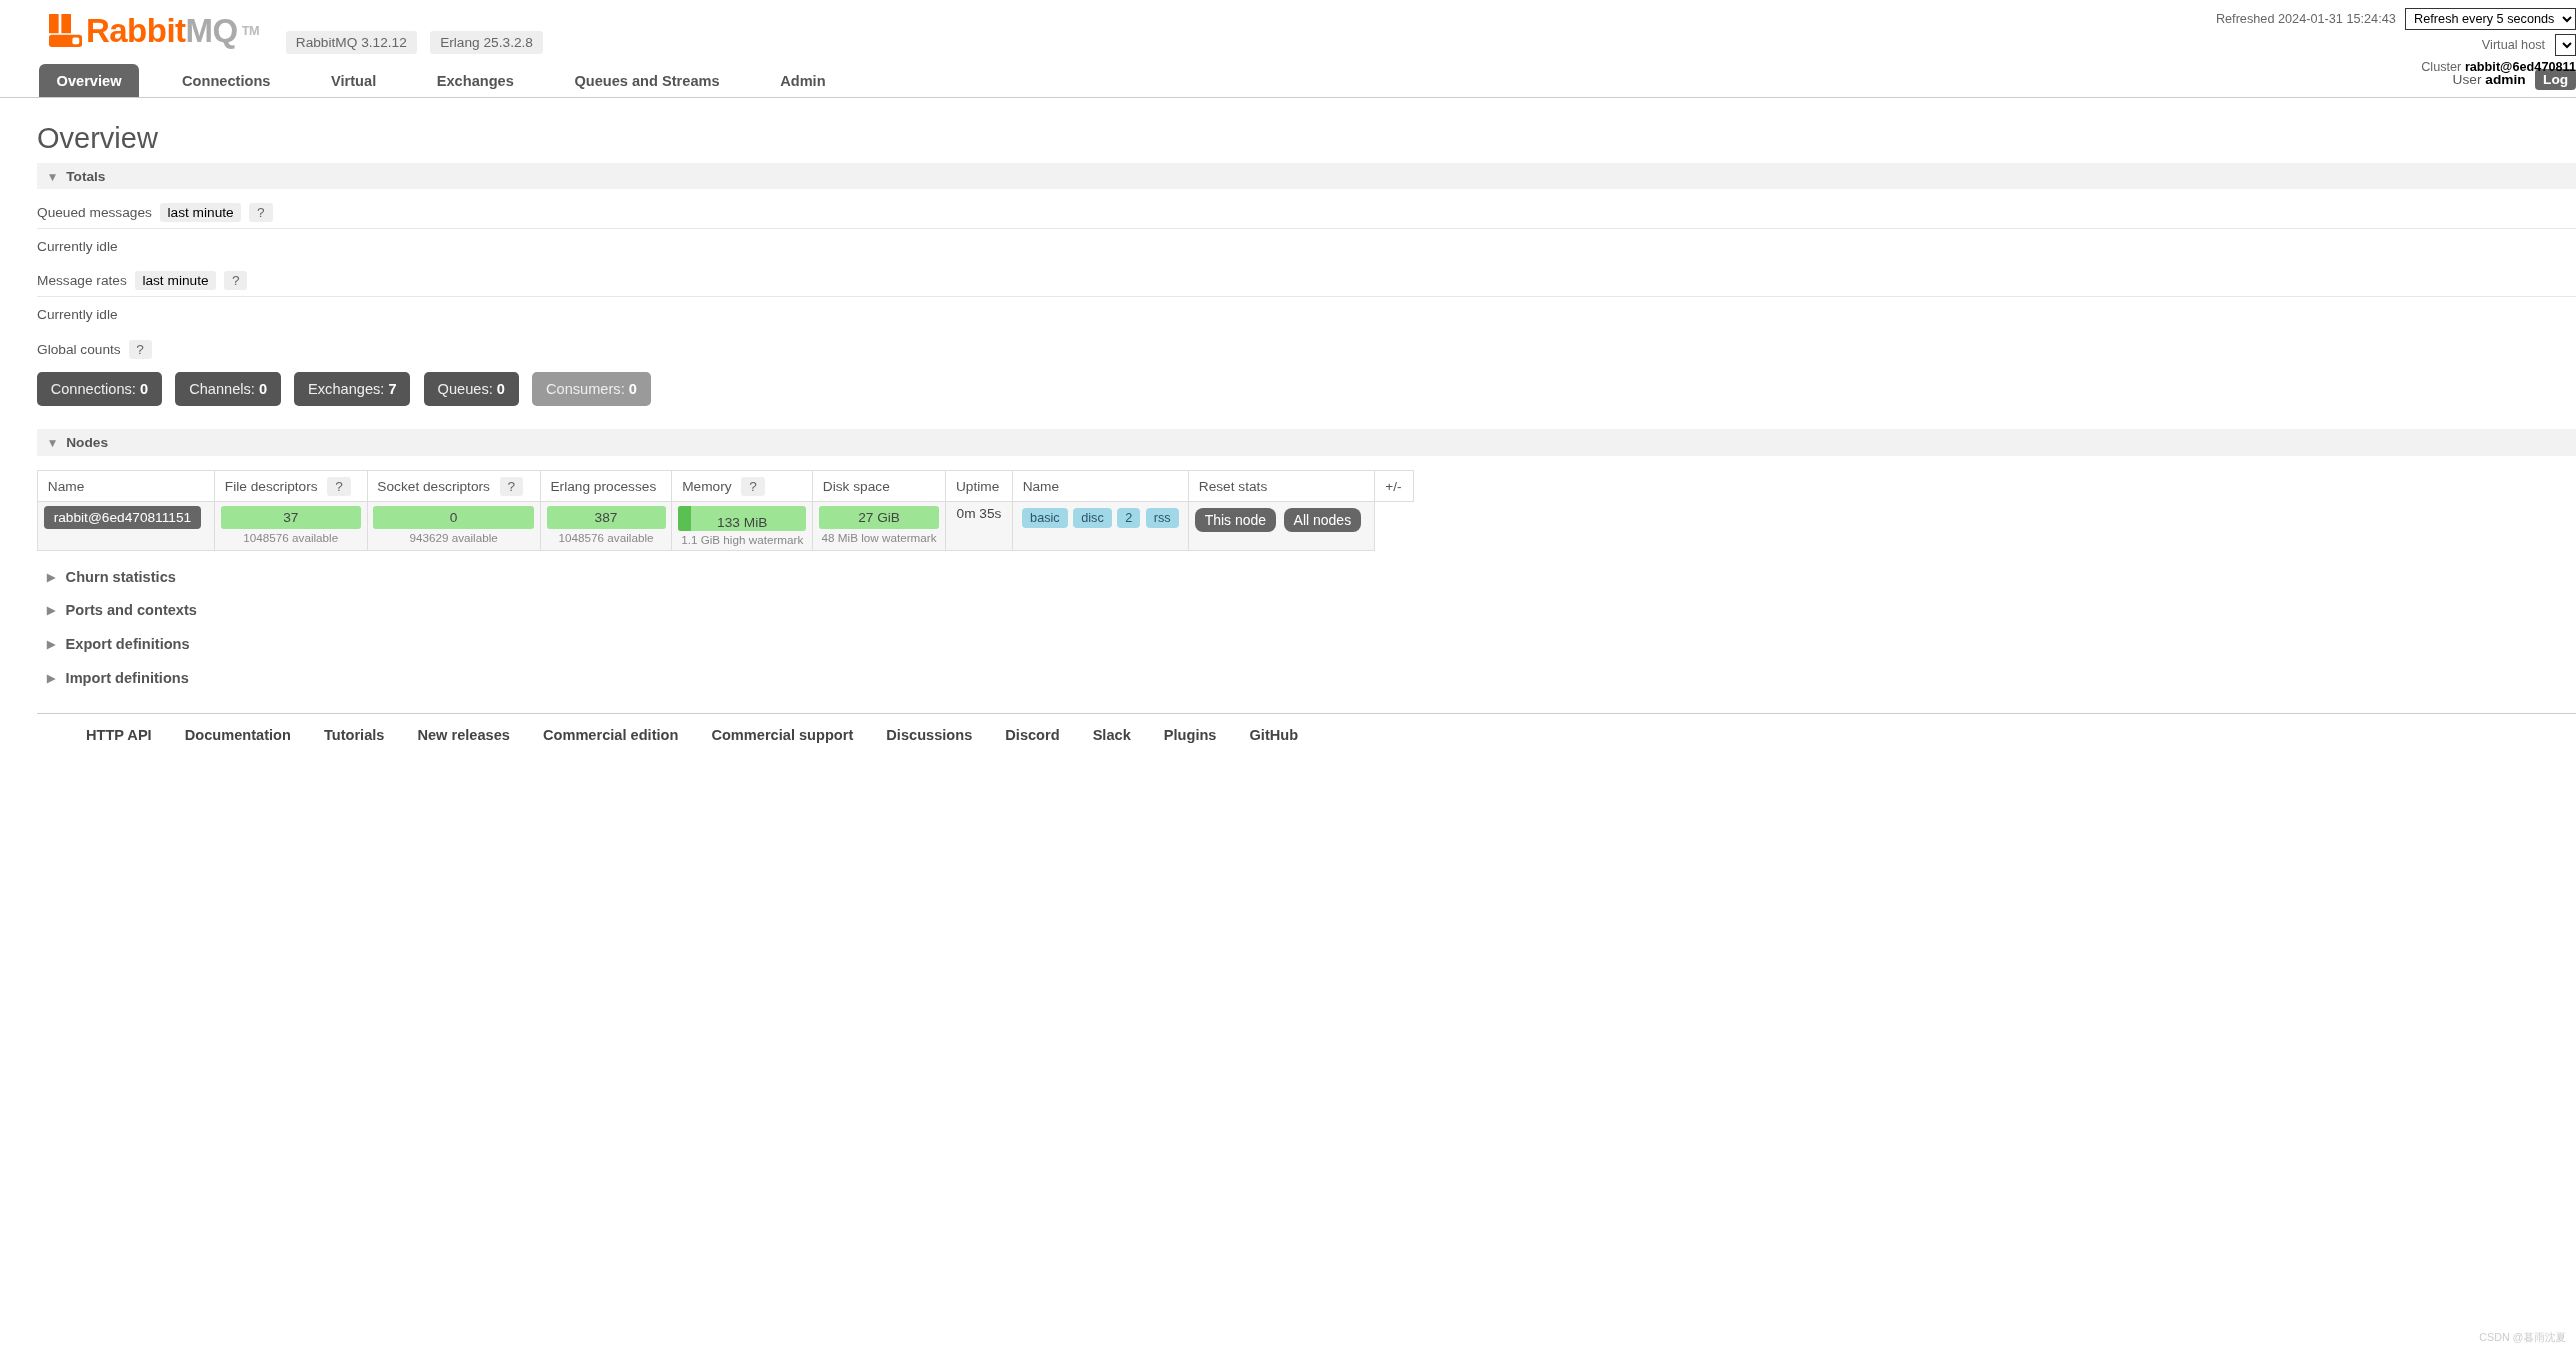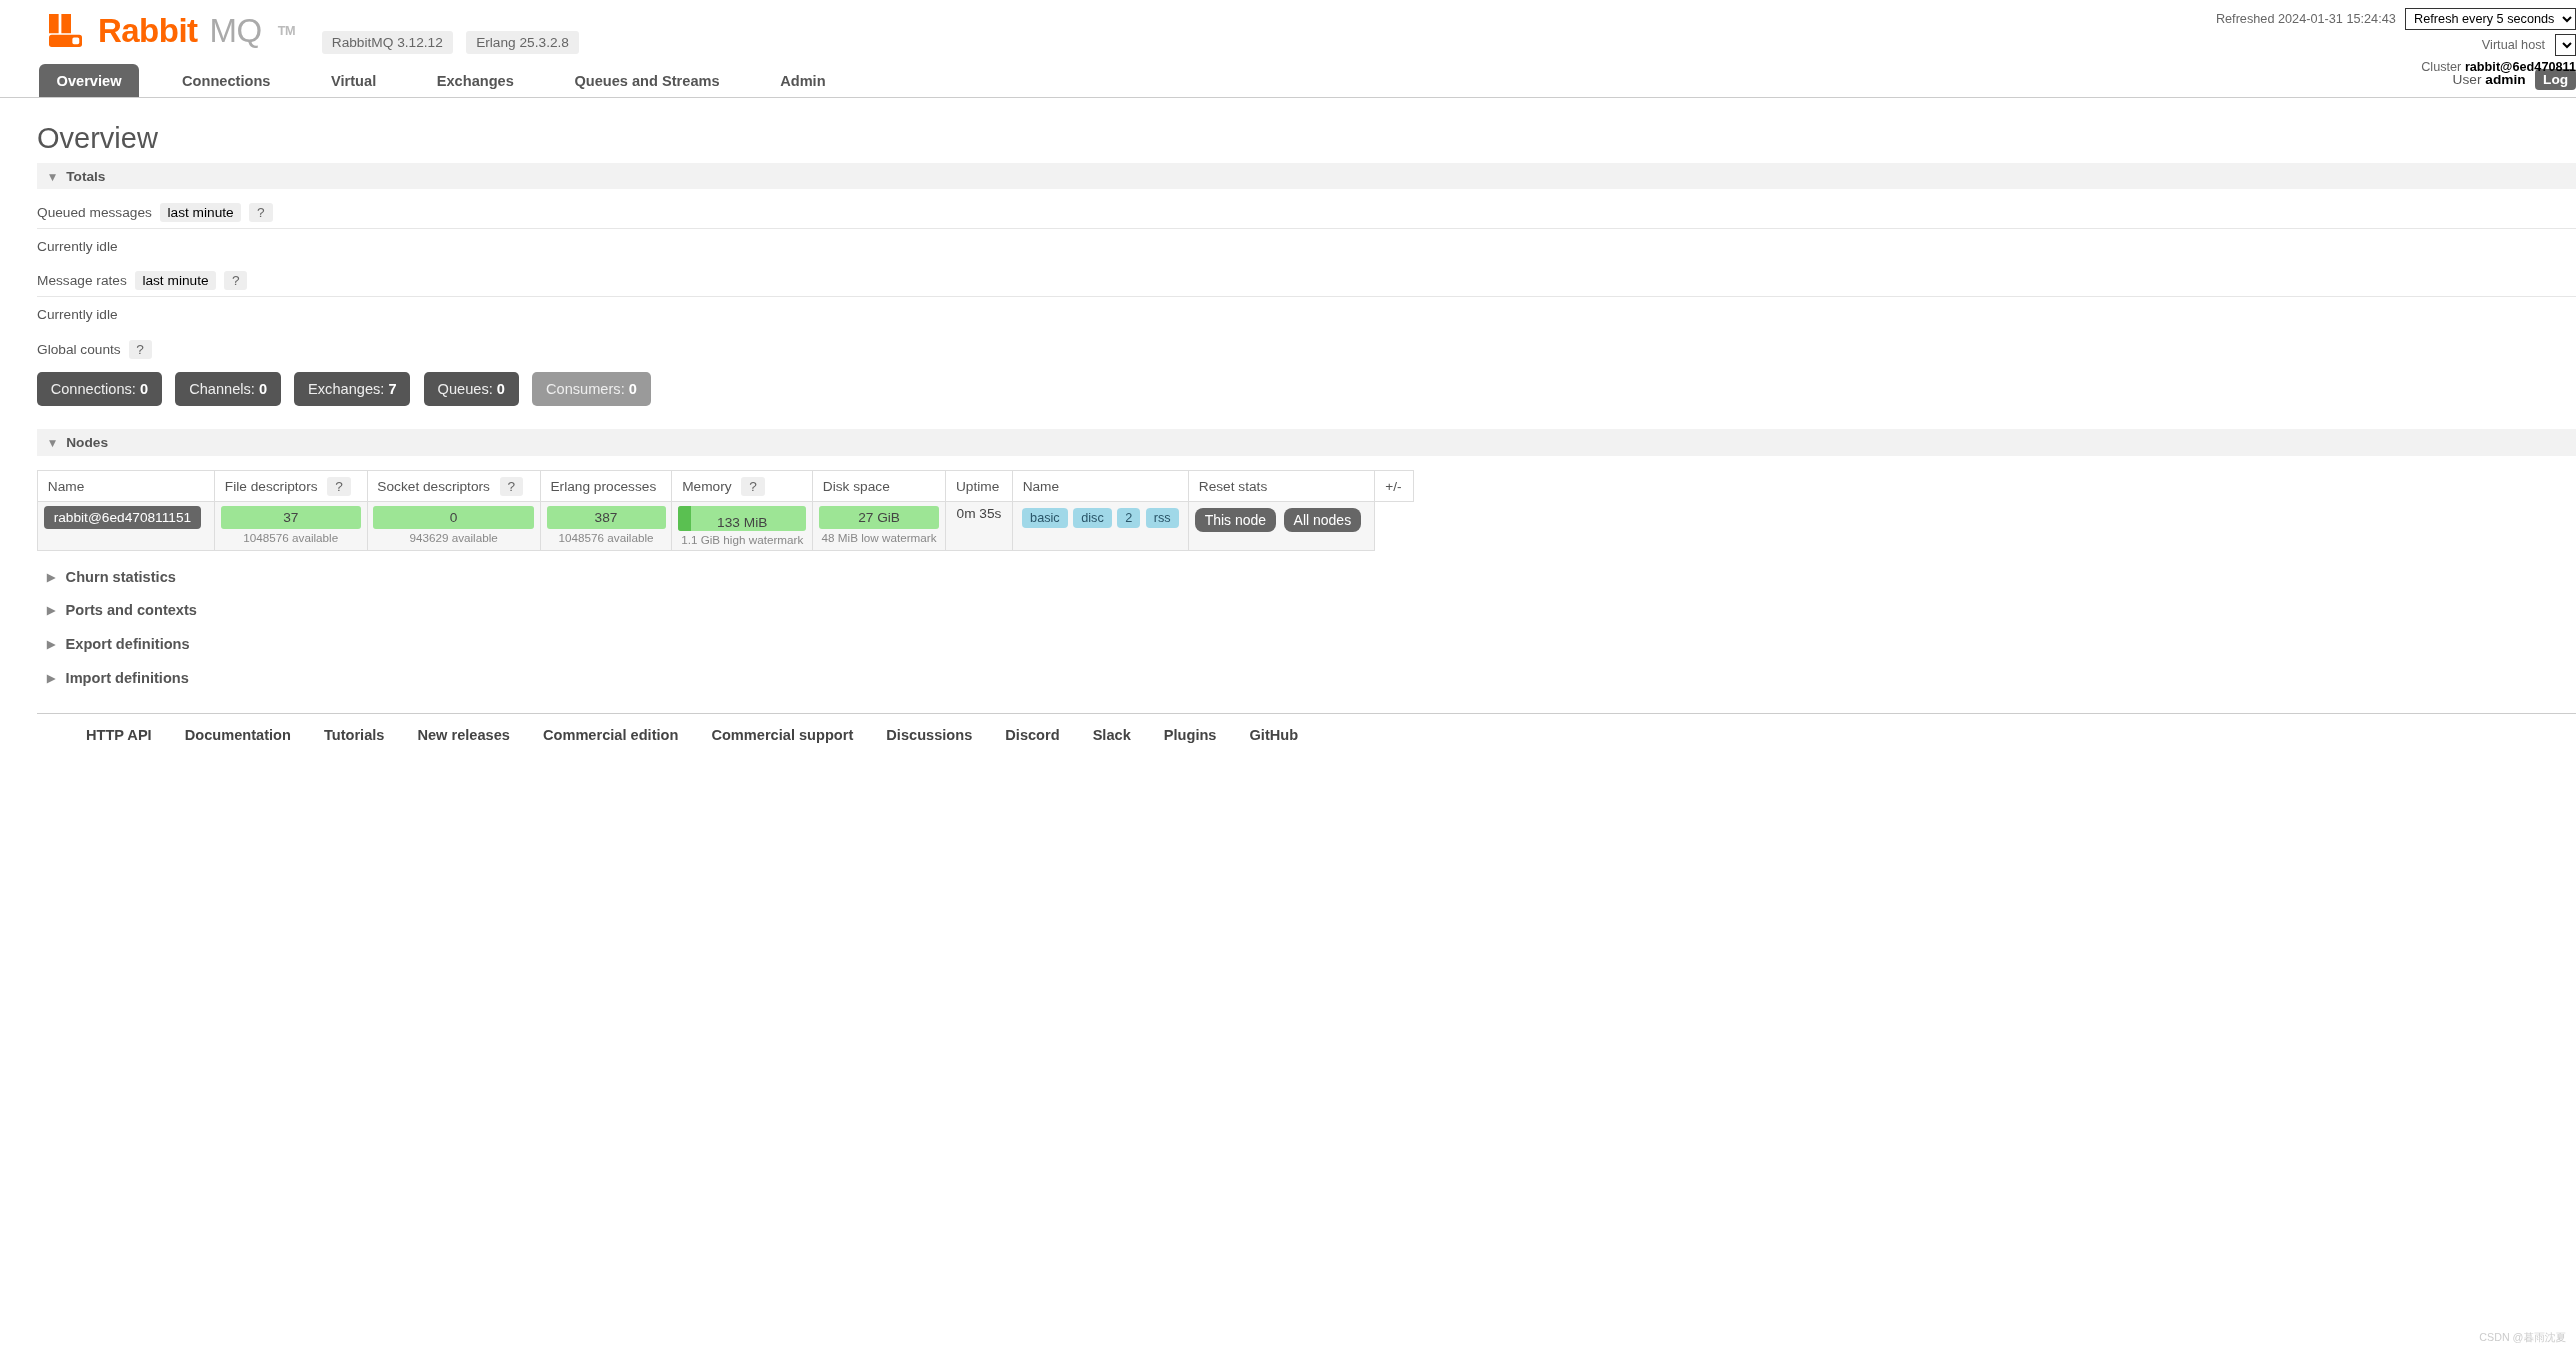--- a/index.html
+++ b/index.html
@@ -7,22 +7,22 @@
 
 
 .topright { position: absolute; top: 7.8px; right: 0; text-align: right; font-size: 12.7px; color: #666; }
 .topright div { margin-bottom: 3.9px; }
 .topright select { font-size: 12.7px; padding: 2px 3.9px; border: 1px solid #333; background: #fff; margin-left: 5.9px; }
 .topright .cluster-line { color: #666; }
 .topright .cluster-line b { color: #000; }
 .logout-btn { display: inline-block; background: #666; color: #fff; padding: 2.9px 7.8px; border-radius: 3.9px; margin-left: 5.9px; font-weight: bold; }
 
 .brand { padding: 11.7px 0 9.8px 49px; display: flex; align-items: baseline; }
-.brand-logo { display: flex; align-items: center; color: #f60; font-size: 33px; font-weight: bold; letter-spacing: -0.5px; gap: 12px; }
-.brand-logo .mq { color: #aaa; font-weight: normal; }
+.brand-logo { display: flex; align-items: center; color: #f60; font-size: 33px; font-weight: bold; letter-spacing: -0.5px; }
+.brand-logo .mq { color: #aaa; font-weight: bold; }
 .brand-logo .tm { color: #bbb; font-size: 12.7px; margin-left: 3.9px; }
 .brand-logo svg { margin-right: 3.9px; }
 .versions { margin-left: 27px; display: flex; gap: 13.7px; }
 .versions span { background: #eee; color: #666; padding: 3.9px 9.8px; border-radius: 3px; font-size: 13.7px; }
 
 
 .tabs-wrap { border-bottom: 1px solid #ccc; padding-left: 39px; display: flex; align-items: flex-end; }
 .tabs { display: flex; gap: 25.4px; }
 .tab { padding: 8.8px 17.6px; color: #555; font-weight: bold; font-size: 14.6px; cursor: pointer; border-radius: 5.9px 5.9px 0 0; }
 .tab.active { background: #666; color: #fff; }

